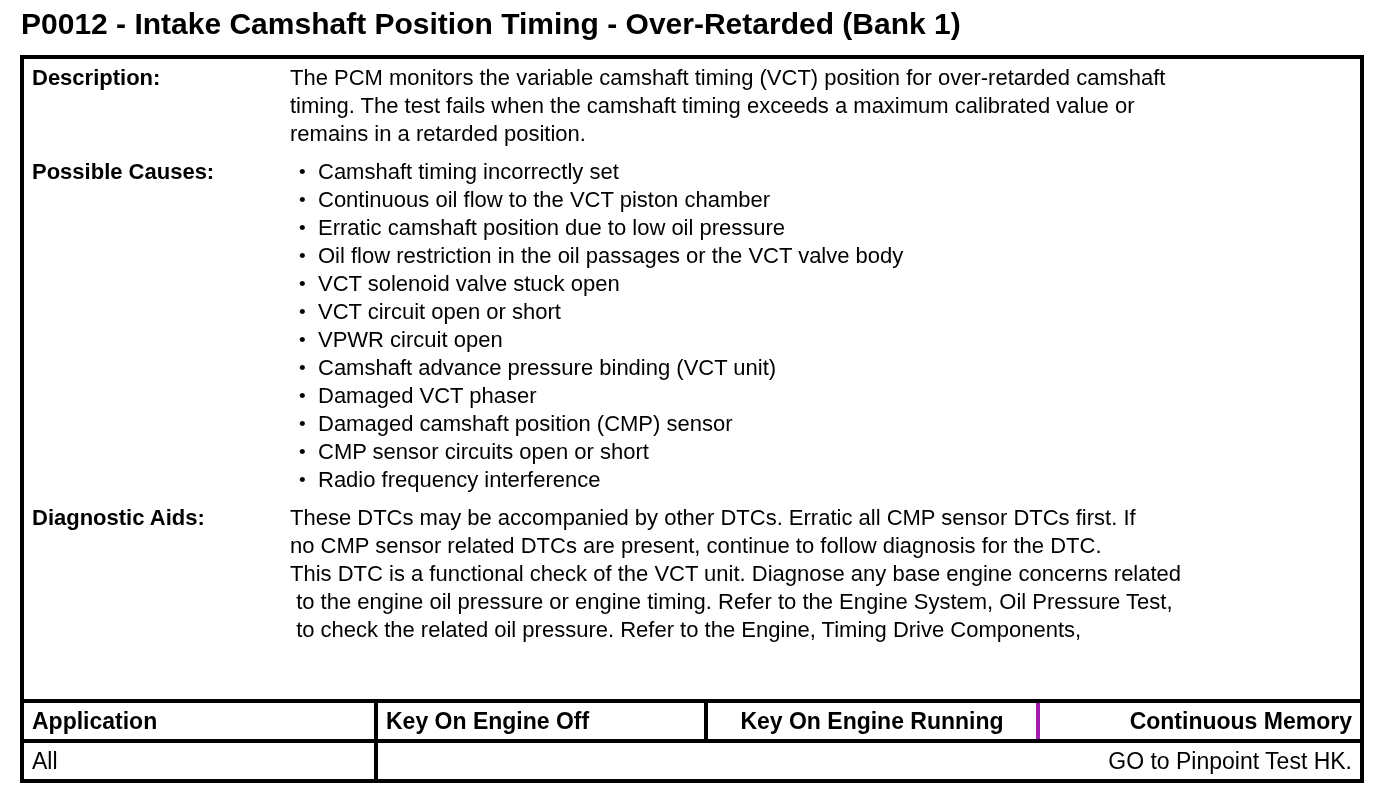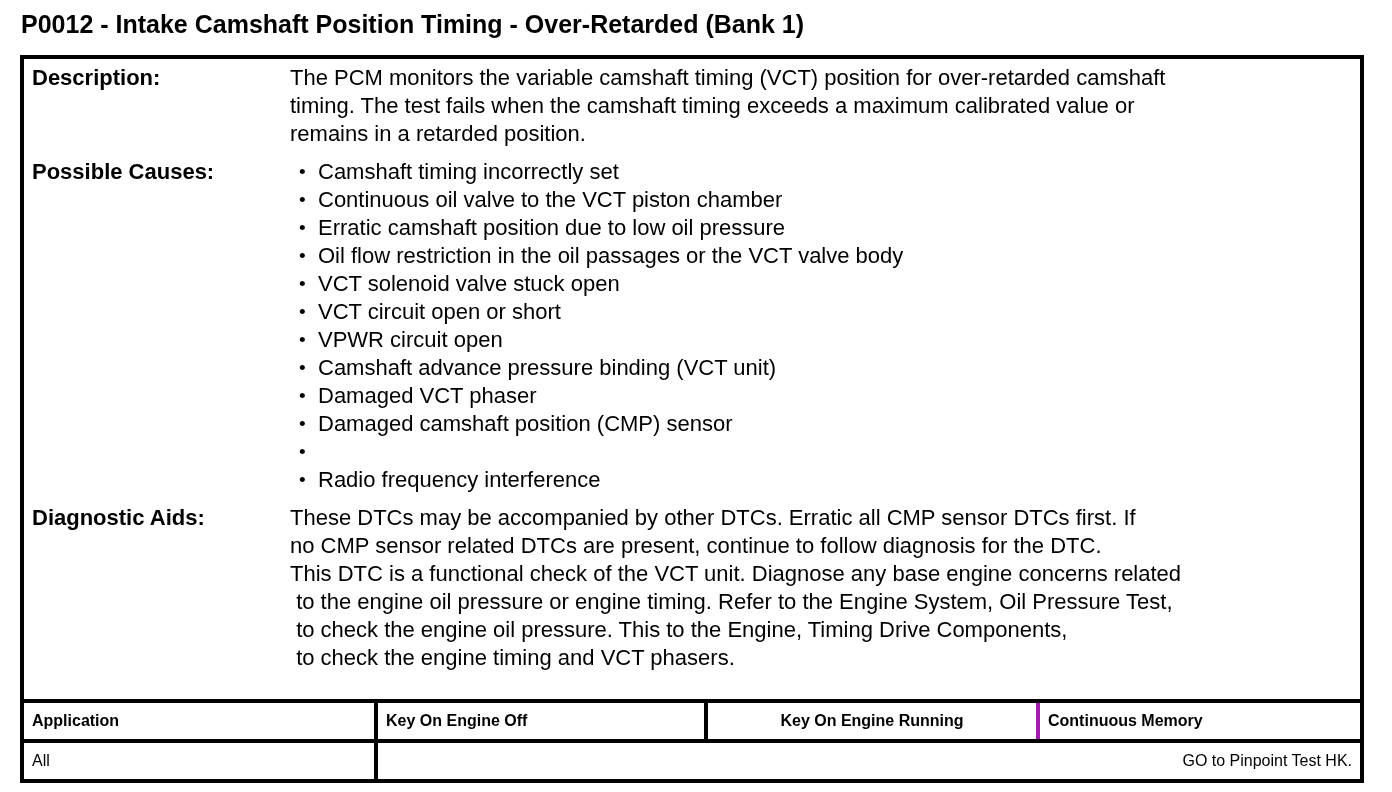--- a/index.html
+++ b/index.html
@@ -7,21 +7,21 @@
   body {
     font-family: "Liberation Sans", sans-serif;
     color: #000000;
     position: relative;
     overflow: hidden;
   }
   .page-title {
     position: absolute;
     left: 21px;
     top: 8px;
-    font-size: 25px;
+    font-size: 30px;
     font-weight: 700;
     line-height: 32px;
   }
   .doc-box {
     position: absolute;
     left: 20px;
     top: 55px;
     width: 1344px;
     border: 4px solid #000000;
   }
@@ -45,28 +45,28 @@
   }
   .info-content .line { white-space: pre-wrap; }
   .bullets { list-style: none; }
   .bullets li { display: flex; line-height: 28px; }
   .bullet-glyph {
     flex: 0 0 19px;
     width: 19px;
     margin-left: 9px;
     font-size: 19px;
   }
-  .app-table { border-top: 4px solid #000000; font-size: 16px; }
+  .app-table { border-top: 4px solid #000000; font-size: 23px; }
   .trow { display: flex; align-items: stretch; }
   .trow.head { font-weight: 700; border-bottom: 4px solid #000000; }
   .cell { padding: 5px 8px; line-height: 26px; }
   .col-app { flex: 0 0 354px; width: 354px; border-right: 4px solid #000000; text-align: left; }
   .col-koeo { flex: 0 0 330px; width: 330px; border-right: 4px solid #000000; text-align: left; }
   .col-koer { flex: 0 0 332px; width: 332px; border-right: 4px solid #a21caf; text-align: center; }
-  .col-cm { flex: 1; text-align: left; }
+  .col-cm { flex: 1; text-align: right; }
   .col-merged { flex: 1; text-align: right; }
 </style>
 </head>
 <body>
 
 <h1 class="page-title">P0012 - Intake Camshaft Position Timing - Over-Retarded (Bank 1)</h1>
 
 <div class="doc-box">
 
   <div class="info">
@@ -83,21 +83,21 @@
     <div class="info-row">
       <div class="info-label">Possible Causes:</div>
       <div class="info-content">
         <ul class="bullets">
             <li>
             <span class="bullet-glyph">•</span>
             <span class="li-text">Camshaft timing incorrectly set</span>
           </li>
             <li>
             <span class="bullet-glyph">•</span>
-            <span class="li-text">Continuous oil valve to the VCT piston chamber</span>
+            <span class="li-text">Continuous oil flow to the VCT piston chamber</span>
           </li>
             <li>
             <span class="bullet-glyph">•</span>
             <span class="li-text">Erratic camshaft position due to low oil pressure</span>
           </li>
             <li>
             <span class="bullet-glyph">•</span>
             <span class="li-text">Oil flow restriction in the oil passages or the VCT valve body</span>
           </li>
             <li>
@@ -119,38 +119,38 @@
             <li>
             <span class="bullet-glyph">•</span>
             <span class="li-text">Damaged VCT phaser</span>
           </li>
             <li>
             <span class="bullet-glyph">•</span>
             <span class="li-text">Damaged camshaft position (CMP) sensor</span>
           </li>
             <li>
             <span class="bullet-glyph">•</span>
+            <span class="li-text">CMP sensor circuits open or short</span>
           </li>
             <li>
             <span class="bullet-glyph">•</span>
             <span class="li-text">Radio frequency interference</span>
           </li>
           </ul>
       </div>
     </div>
 
     <div class="info-row">
       <div class="info-label">Diagnostic Aids:</div>
       <div class="info-content">
           <div class="line">These DTCs may be accompanied by other DTCs. Erratic all CMP sensor DTCs first. If</div>
           <div class="line">no CMP sensor related DTCs are present, continue to follow diagnosis for the DTC.</div>
           <div class="line">This DTC is a functional check of the VCT unit. Diagnose any base engine concerns related</div>
           <div class="line"> to the engine oil pressure or engine timing. Refer to the Engine System, Oil Pressure Test,</div>
-          <div class="line"> to check the engine oil pressure. This to the Engine, Timing Drive Components,</div>
-          <div class="line"> to check the engine timing and VCT phasers.</div>
+          <div class="line"> to check the related oil pressure. Refer to the Engine, Timing Drive Components,</div>
         </div>
     </div>
 
   </div>
 
   <div class="app-table">
     <div class="trow head">
       <div class="cell col-app">Application</div>
       <div class="cell col-koeo">Key On Engine Off</div>
       <div class="cell col-koer">Key On Engine Running</div>

